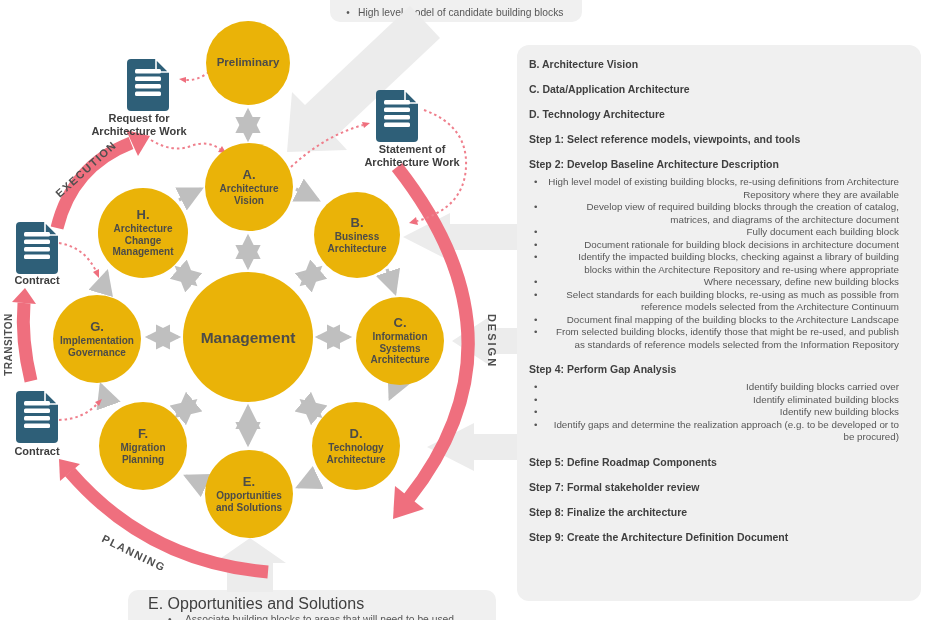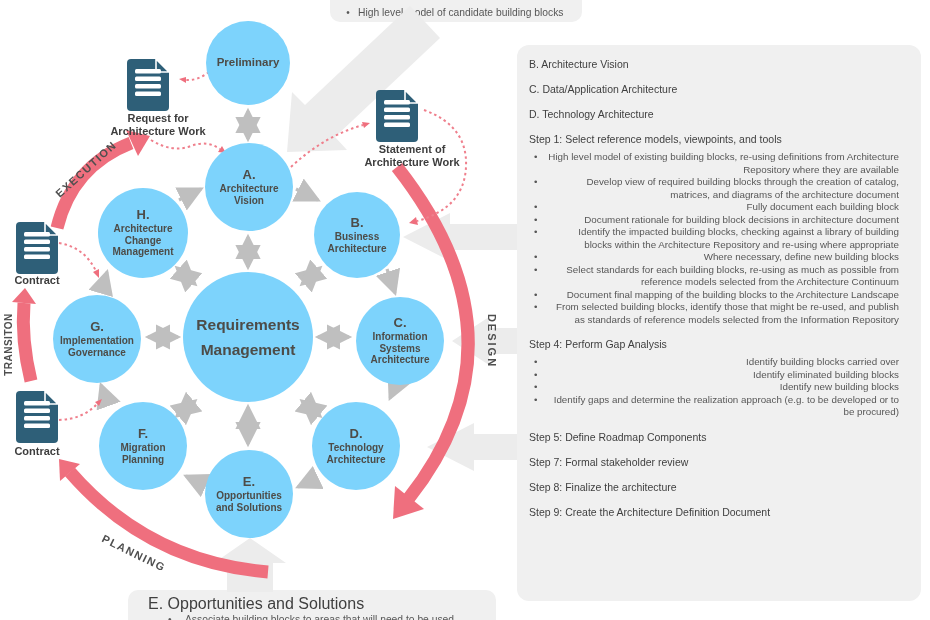--- a/index.html
+++ b/index.html
@@ -2,21 +2,21 @@
 <html><head>
 <meta charset="utf-8">
 <style>
   html,body{margin:0;padding:0;background:#fff;}
   #stage{position:relative;width:930px;height:620px;background:#ffffff;overflow:hidden;
          font-family:"Liberation Sans",sans-serif;}
   #stage *{box-sizing:border-box;}
   svg{position:absolute;left:0;top:0;}
 
   
-  .circ{position:absolute;background:#7dd3fc;border-radius:50%;display:flex;flex-direction:column;
+  .circ{position:absolute;background:#eab308;border-radius:50%;display:flex;flex-direction:column;
         align-items:center;justify-content:center;text-align:center;color:#4D4C48;font-weight:bold;}
   .cl{display:block;font-size:10px;line-height:11.5px;}
   .cl.big{font-size:13px;line-height:14px;margin-bottom:1px;}
   .circ.center .cl{font-size:15.5px;line-height:25px;}
   .circ.prelim .cl{font-size:11.5px;}
 
   
   .doclbl{position:absolute;text-align:center;font-weight:bold;font-size:11px;line-height:12.5px;color:#3E3E3E;}
 
   
@@ -24,21 +24,21 @@
           text-align:center;white-space:nowrap;}
 
   
   .panel{position:absolute;background:#F0F0F0;}
   #top-panel{left:330px;top:-14px;width:252px;height:36px;border-radius:10px;
              display:flex;align-items:flex-end;padding:0 8px 4px 8px;}
   #top-panel .bgl{width:20px;text-align:center;color:#575757;font-size:10px;}
   #top-panel .btx{color:#575757;font-size:10.3px;}
   #right-panel{left:517px;top:45px;width:404px;height:556px;border-radius:12px;
                padding:13px 22px 10px 12px;overflow:hidden;}
-  .rp-h{font-size:10.5px;line-height:13px;font-weight:normal;color:#3F3F3F;margin:12px 0 5px 0;}
+  .rp-h{font-size:10.5px;line-height:13px;font-weight:bold;color:#3F3F3F;margin:12px 0 5px 0;}
   .rp-h:first-child{margin-top:0;}
   .rp-b{display:flex;font-size:9.8px;line-height:12.5px;color:#575757;margin:0;}
   .rp-b .bgl{width:19px;flex:0 0 19px;text-align:left;padding-left:5px;}
   .rp-b .btx{flex:1;text-align:right;}
   #bottom-panel{left:128px;top:590px;width:368px;height:40px;border-radius:10px 10px 0 0;
                 padding:7px 0 0 20px;}
   #bottom-panel .bp-h{font-size:16px;font-weight:normal;color:#3F3F3F;line-height:13px;}
   #bottom-panel .bp-b{display:flex;margin-top:3px;font-size:10.3px;line-height:13px;color:#575757;padding-left:20px;}
   #bottom-panel .bgl{width:17px;flex:0 0 17px;}
 </style>
@@ -51,20 +51,21 @@
     <span class="bgl">•</span>
     <span class="btx">High level model of candidate building blocks</span>
   </div>
 
   <div class="panel" id="right-panel">
     <div>
         <div class="rp-h">B. Architecture Vision</div>
         <div class="rp-h">C. Data/Application Architecture</div>
         <div class="rp-h">D. Technology Architecture</div>
         <div class="rp-h">Step 1: Select reference models, viewpoints, and tools</div>
+        <div class="rp-h">Step 2: Develop Baseline Architecture Description</div>
         <div class="rp-b">
           <span class="bgl">•</span>
           <span class="btx">High level model of existing building blocks, re-using definitions from Architecture Repository where they are available</span>
         </div>
         <div class="rp-b">
           <span class="bgl">•</span>
           <span class="btx">Develop view of required building blocks through the creation of catalog, matrices, and diagrams of the architecture document</span>
         </div>
         <div class="rp-b">
           <span class="bgl">•</span>
@@ -254,40 +255,39 @@
     <span class="cl">Implementation</span>
     <span class="cl">Governance</span>
   </div>
   <div class="circ" style="left:356px;top:297px;width:88px;height:88px">
     <span class="cl big">C.</span>
     <span class="cl">Information</span>
     <span class="cl">Systems</span>
     <span class="cl">Architecture</span>
   </div>
   <div class="circ center" style="left:183px;top:272px;width:130px;height:130px">
-    <span class="cl">Requirements</span>
     <span class="cl">Management</span>
   </div>
   <div class="circ" style="left:99px;top:402px;width:88px;height:88px">
     <span class="cl big">F.</span>
     <span class="cl">Migration</span>
     <span class="cl">Planning</span>
   </div>
   <div class="circ" style="left:312px;top:402px;width:88px;height:88px">
     <span class="cl big">D.</span>
     <span class="cl">Technology</span>
     <span class="cl">Architecture</span>
   </div>
   <div class="circ" style="left:205px;top:450px;width:88px;height:88px">
     <span class="cl big">E.</span>
     <span class="cl">Opportunities</span>
     <span class="cl">and Solutions</span>
   </div>
 
-  <div class="doclbl" style="left:98px;top:112px;width:120px">
+  <div class="doclbl" style="left:79px;top:112px;width:120px">
     <span>Request for</span><br>
     <span>Architecture Work</span>
   </div>
   <div class="doclbl" style="left:352px;top:143px;width:120px">
     <span>Statement of</span><br>
     <span>Architecture Work</span>
   </div>
   <div class="doclbl" style="left:2px;top:274px;width:70px">Contract</div>
   <div class="doclbl" style="left:2px;top:445px;width:70px">Contract</div>
 

